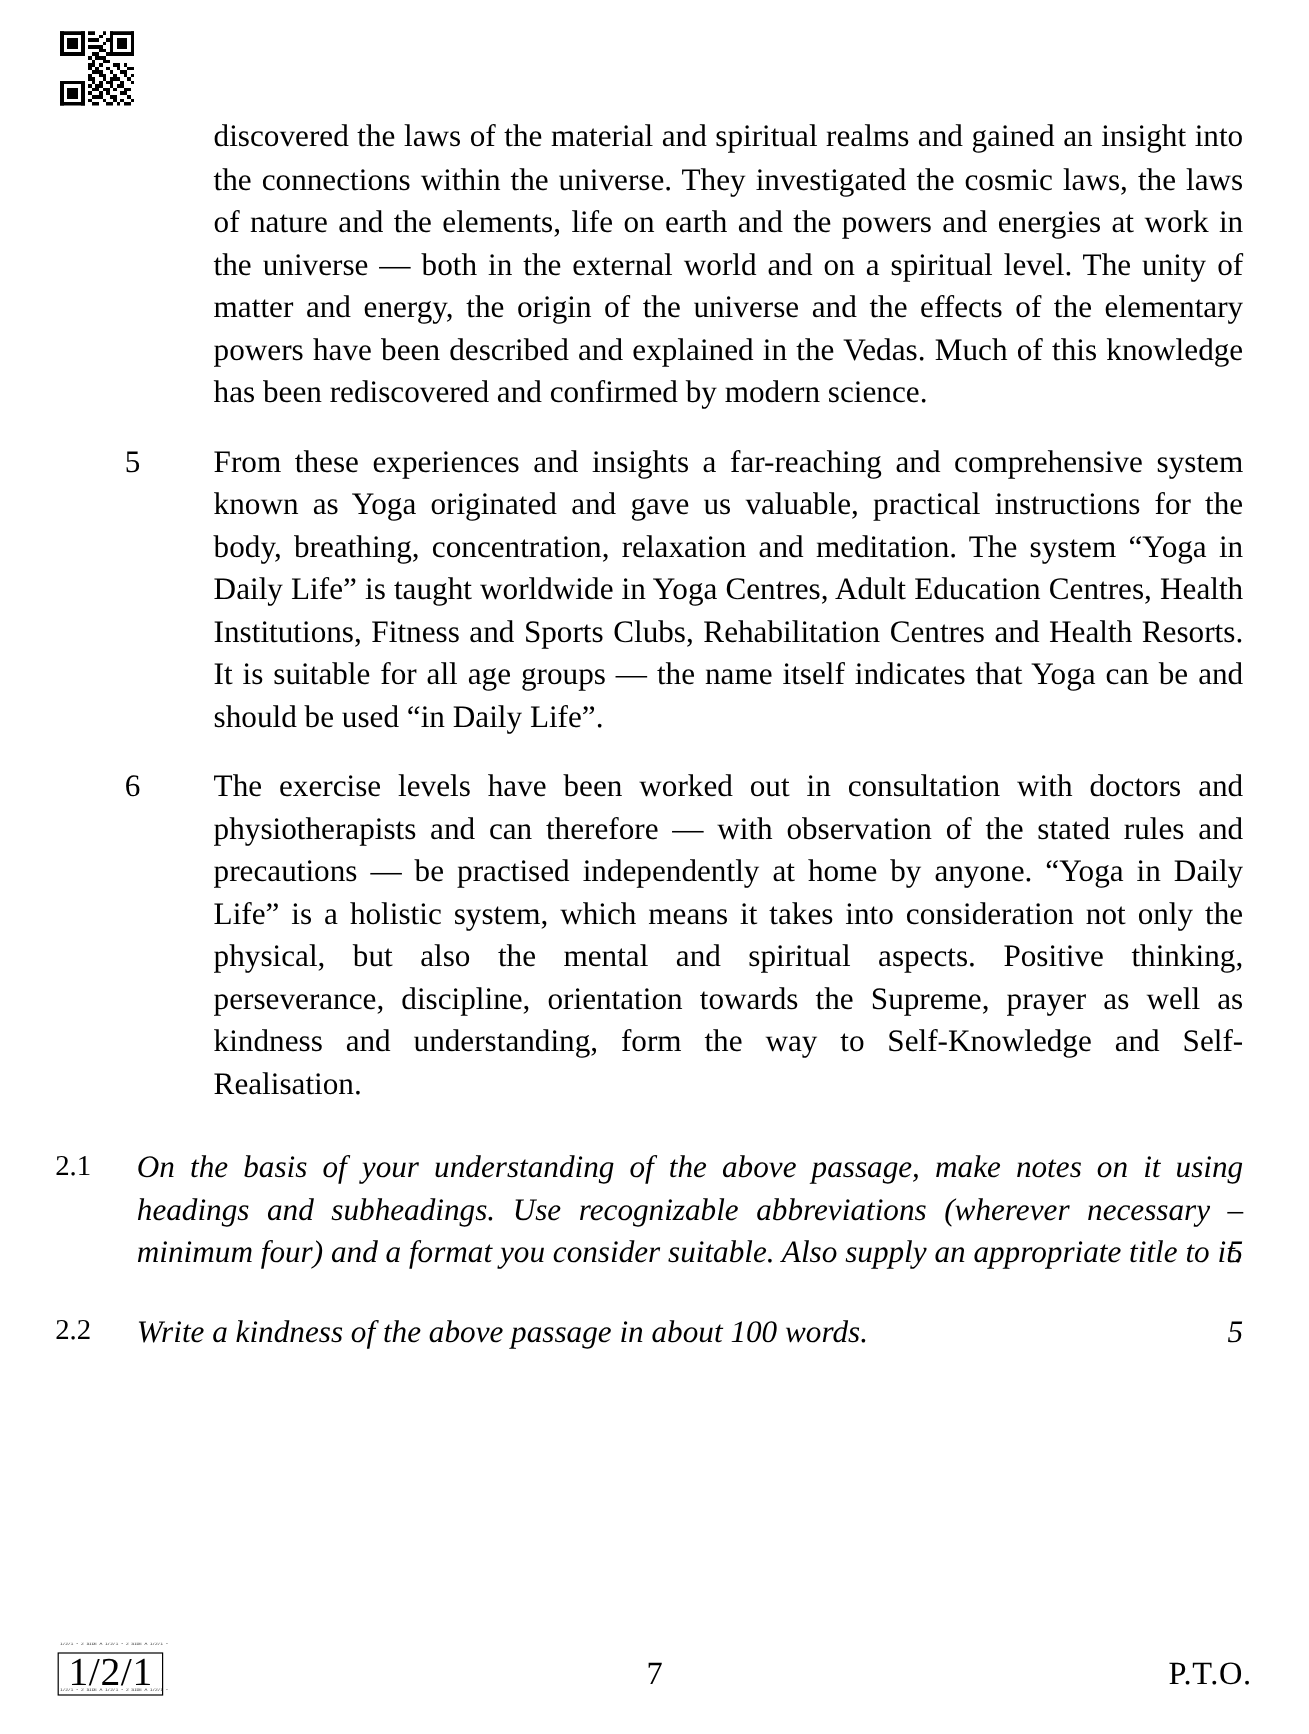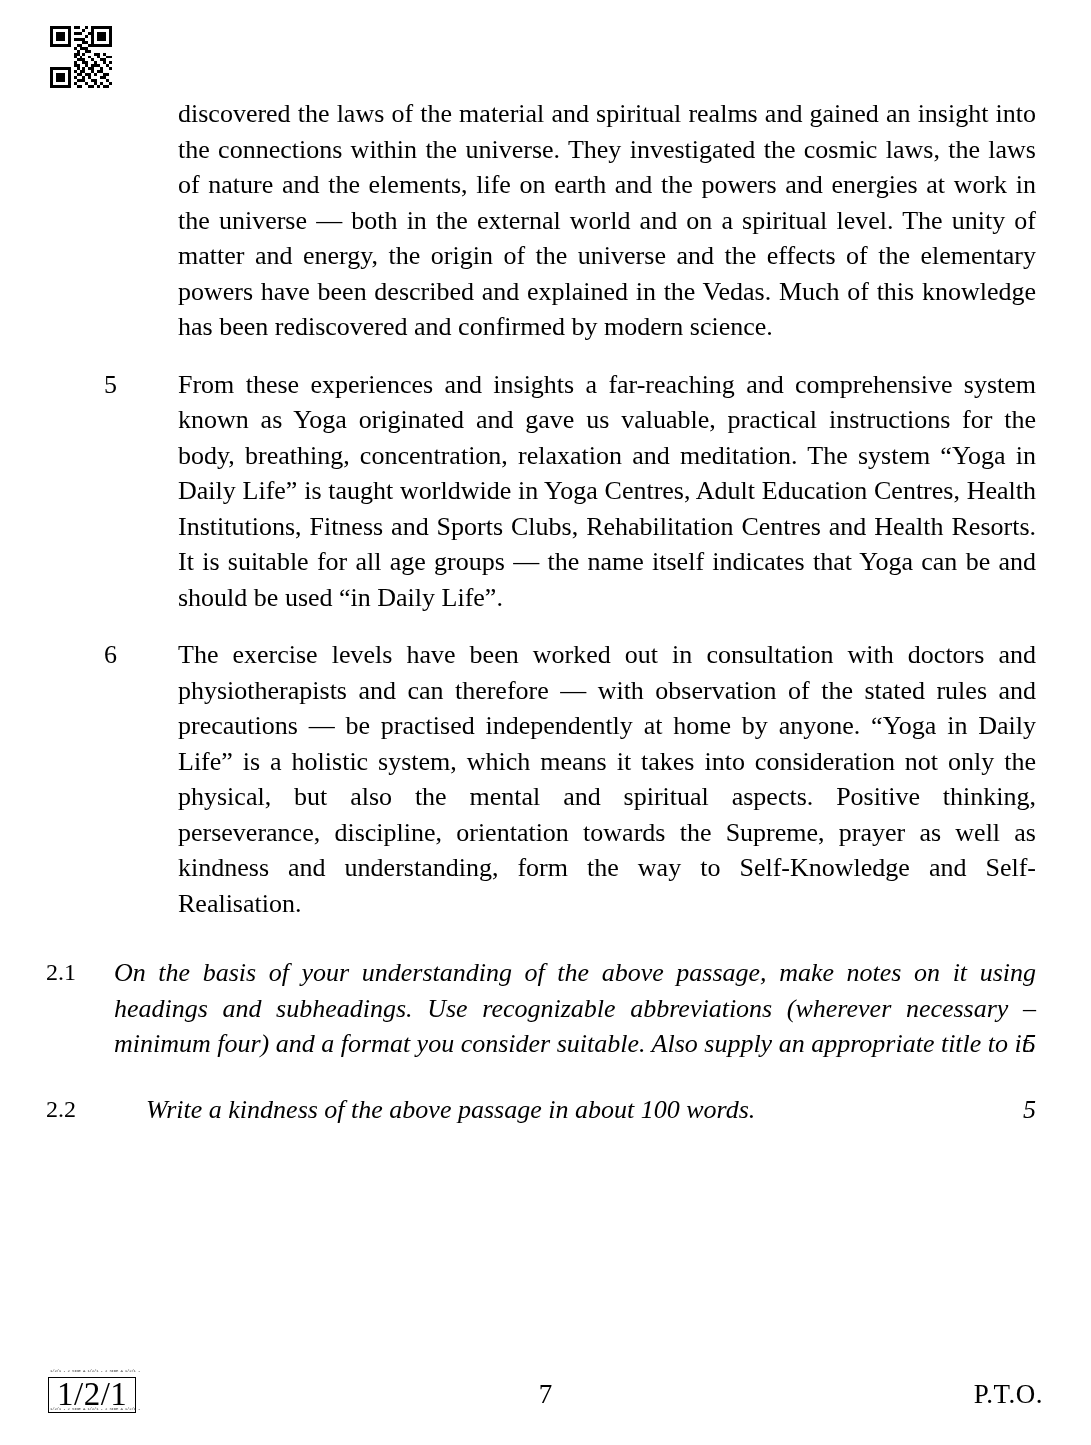--- a/index.html
+++ b/index.html
@@ -271,21 +271,21 @@
       <div class="num-col">6</div>
       <div class="text-col">The exercise levels have been worked out in consultation with doctors and physiotherapists and can therefore — with observation of the stated rules and precautions — be practised independently at home by anyone. “Yoga in Daily Life” is a holistic system, which means it takes into consideration not only the physical, but also the mental and spiritual aspects. Positive thinking, perseverance, discipline, orientation towards the Supreme, prayer as well as kindness and understanding, form the way to Self-Knowledge and Self-Realisation.</div>
     </div>
 
     <div class="qrow" style="margin-top:34px;">
       <div class="qnum">2.1</div>
       <div class="qtext">On the basis of your understanding of the above passage, make notes on it using headings and subheadings. Use recognizable abbreviations (wherever necessary – minimum four) and a format you consider suitable. Also supply an appropriate title to it.</div>
       <div class="marks q1marks">5</div>
     </div>
 
-    <div class="qrow single" style="gap:32px;">
+    <div class="qrow single" style="">
       <div class="qnum">2.2</div>
       <div class="qtext">Write a kindness of the above passage in about 100 words.</div>
       <div class="marks" style="top:0px;">5</div>
     </div>
 
   </div>
 
   <div class="footer">
     <div class="code-micro">1/2/1 - 2 SIDE A 1/2/1 - 2 SIDE A 1/2/1 - 2 SIDE A</div>
     <div class="code-box">1/2/1</div>

